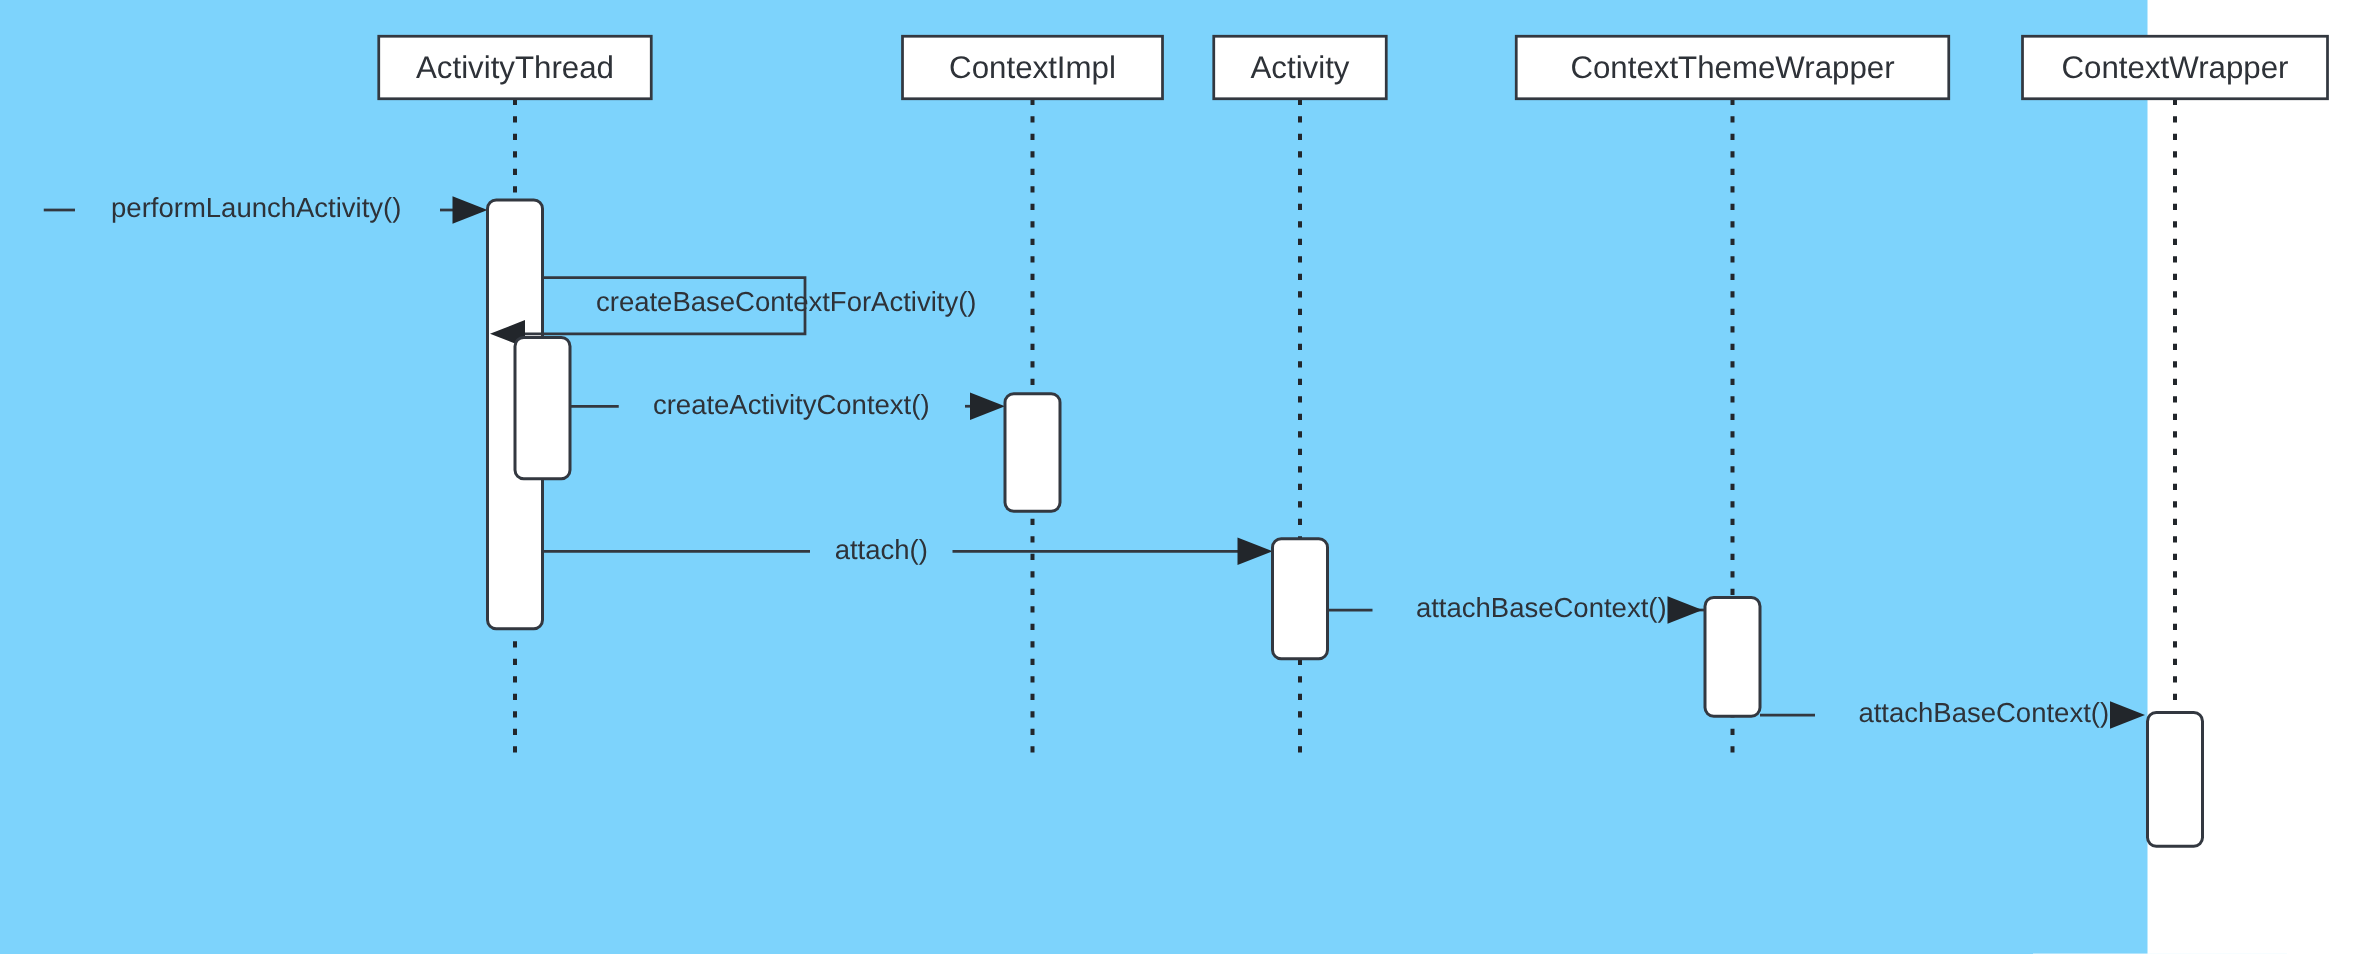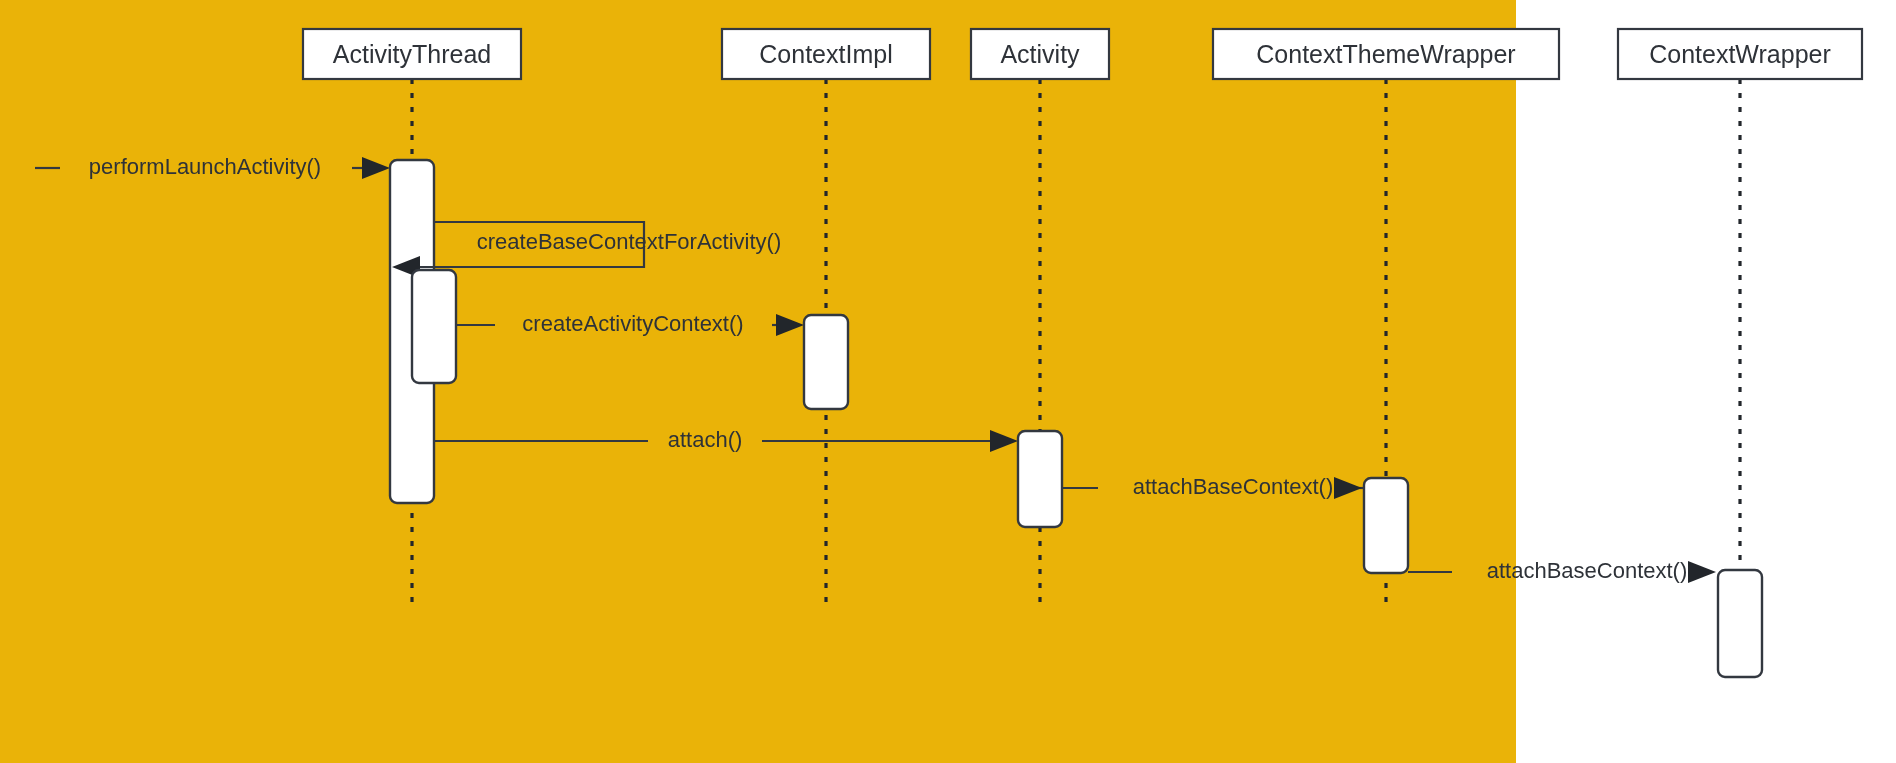--- a/index.html
+++ b/index.html
@@ -9,23 +9,23 @@
     background: #ffffff;
   }
   body {
     width: 1896px;
     height: 763px;
     font-family: "Liberation Sans", "DejaVu Sans", sans-serif;
     overflow: hidden;
   }
   #diagram-root {
     position: relative;
-    width: 1516px;
+    width: 1718px;
     height: 763px;
-    background: #eab308;
+    background: #7dd3fc;
   }
   svg#seq-svg {
     display: block;
     width: 1896px;
     height: 763px;
   }
   .lifeline-box {
     fill: #ffffff;
     stroke: #333840;
     stroke-width: 2.2;

